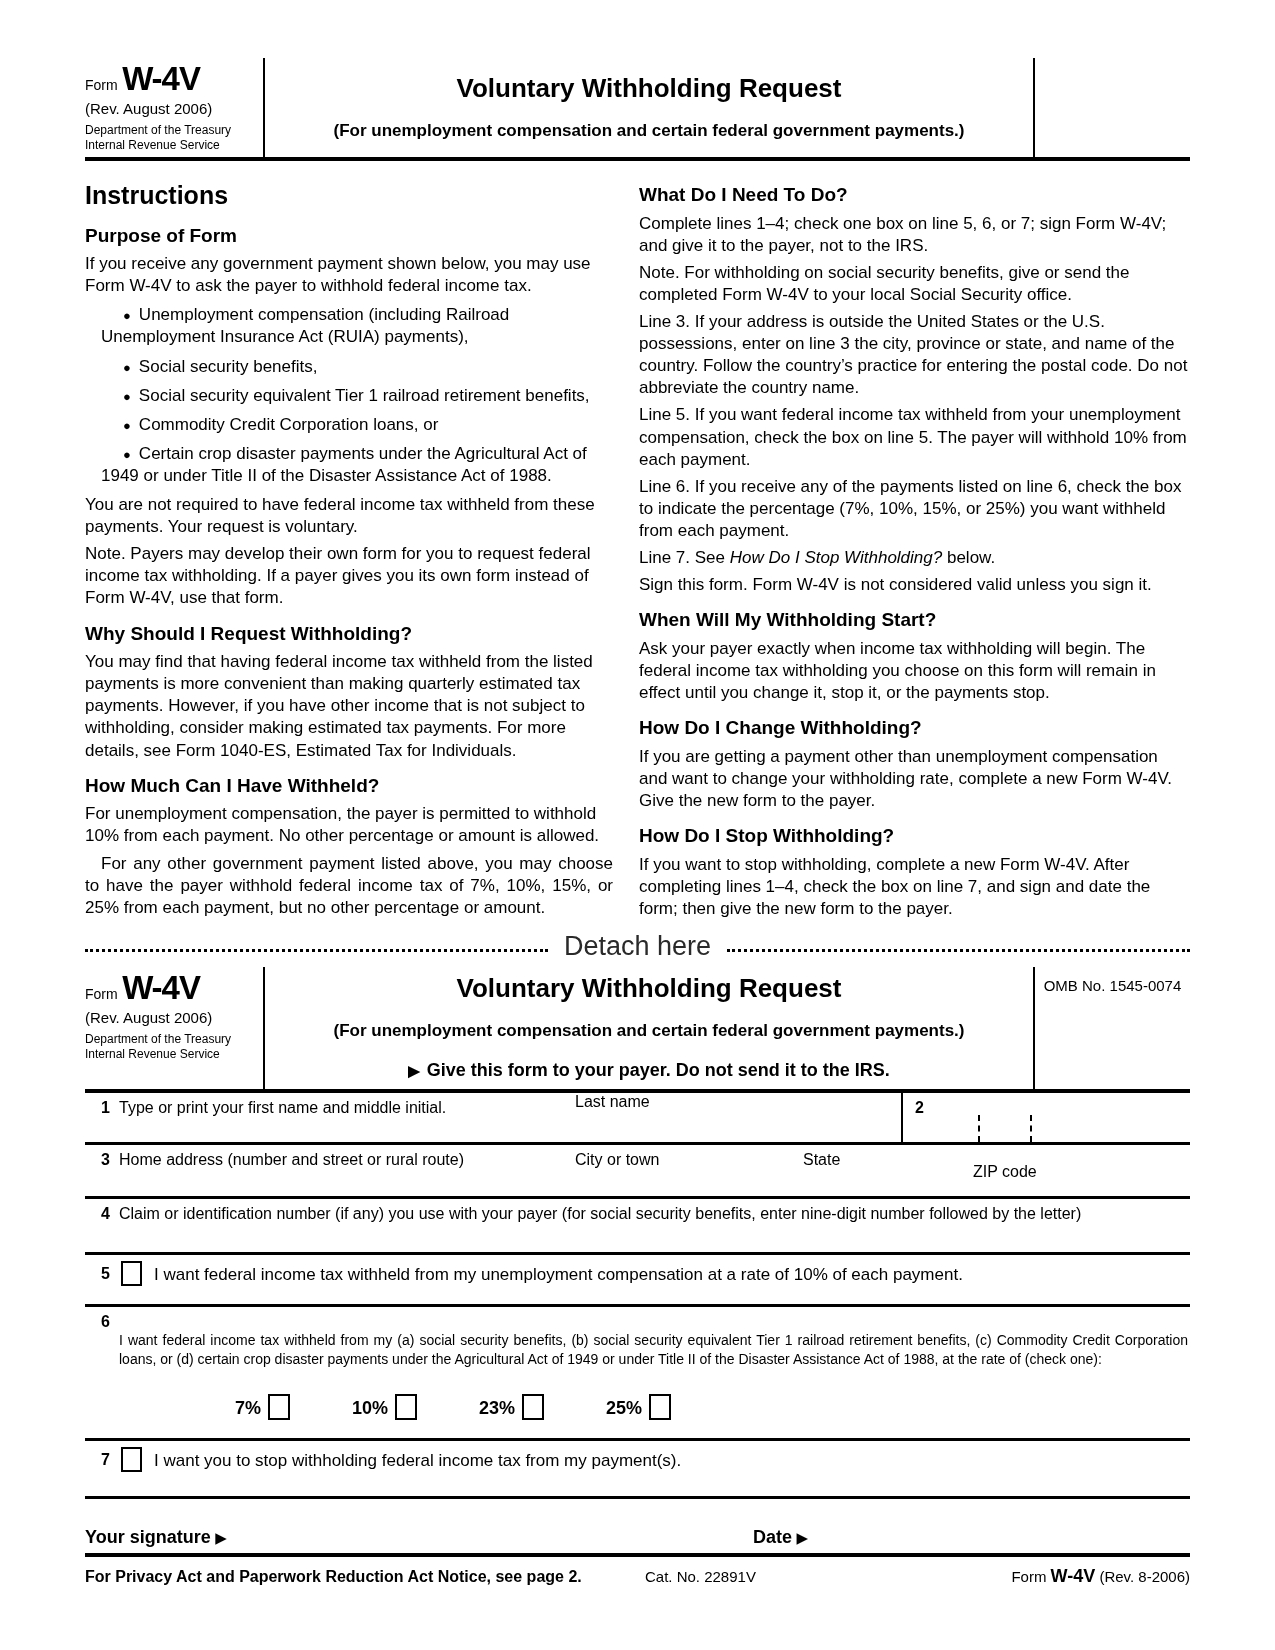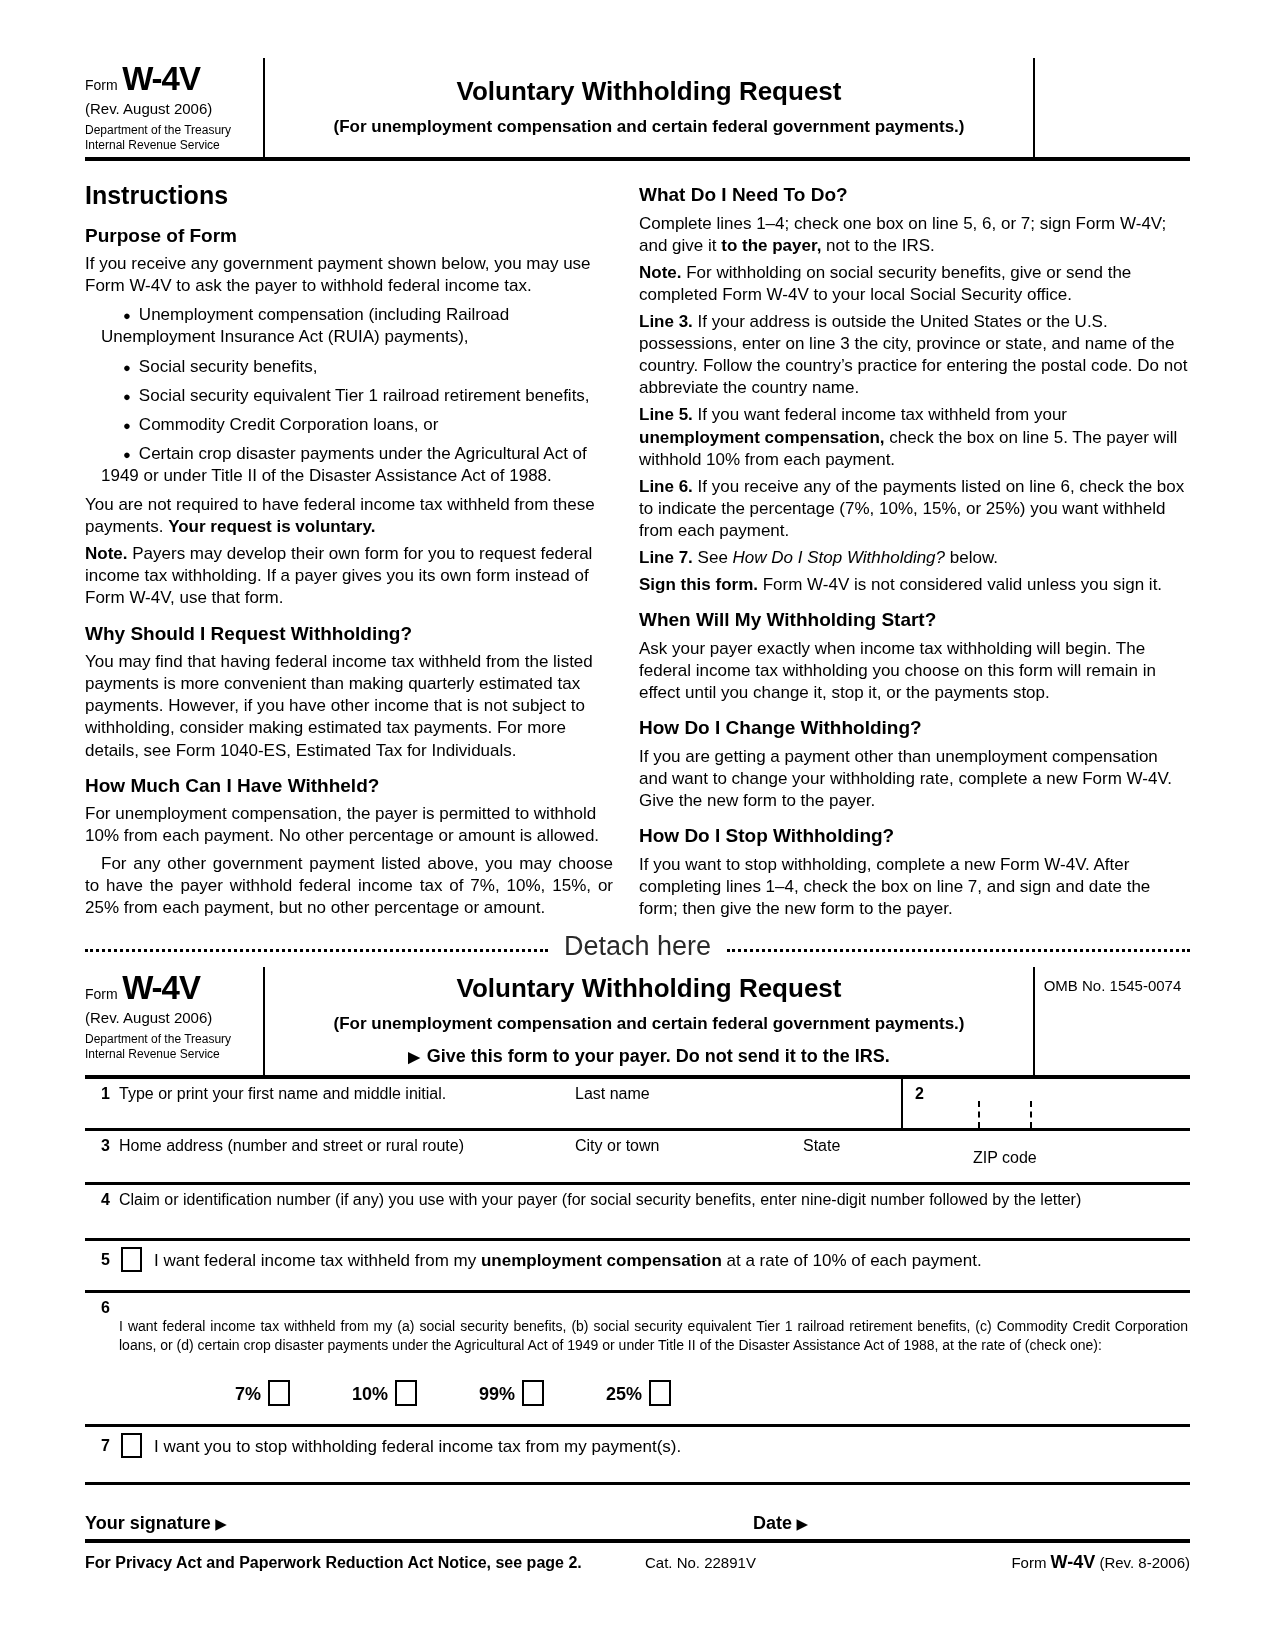--- a/index.html
+++ b/index.html
@@ -11,56 +11,56 @@
   }
 
   
   .masthead { display:flex; align-items:stretch; border-bottom:4px solid #000; }
   .mh-left { width:178px; padding:2px 8px 4px 0; flex:none; }
   .mh-form-line { white-space:nowrap; }
   .mh-form-word { font-size:14px; }
   .mh-form-number { font-size:33px; font-weight:bold; letter-spacing:-1px; }
   .mh-rev { font-size:15px; margin-top:2px; }
   .mh-dept { font-size:12px; margin-top:6px; line-height:1.25; }
-  .mh-center { flex:1; border-left:2.5px solid #000; text-align:center; padding:6px 28px 8px; display:flex; flex-direction:column; justify-content:center; }
+  .mh-center { flex:1; border-left:2.5px solid #000; text-align:center; padding:6px 28px 8px; display:flex; flex-direction:column; justify-content:center;gap:7px; }
   .mh-title { font-size:26px; font-weight:bold; }
   .mh-subtitle { font-size:17px; font-weight:bold; margin-top:10px; }
   .mh-give { font-size:18px; font-weight:bold; margin-top:12px; }
   .mh-right { width:157px; flex:none; border-left:2.5px solid #000; padding:10px 4px; font-size:15px; text-align:center; }
   .mh-right.empty { border-left:2.5px solid #000; }
   .arrow { font-size:15px; letter-spacing:2px; }
 
   
   .cols { display:flex; gap:26px; margin-top:10px; min-height:752px; }
   .col-left { width:528px; flex:none; }
   .col-right { flex:1; }
   .col { font-size:17px; line-height:1.3; }
   .ins-title { font-size:25px; font-weight:bold; margin:8px 0 4px; }
   .ins-h { font-size:19px; font-weight:bold; margin:12px 0 3px; }
   .col p { margin:5px 0; }
-  .b { font-weight:bold; }
+  .b { font-weight:normal; }
   .i { font-style:italic; }
   .indent { text-indent:16px; }
   .just { text-align:justify; }
   ul.bullets { list-style:none; margin:4px 0; padding:0; }
   ul.bullets li { text-indent:22px; margin:7px 16px; }
   .bullet-glyph { font-size:13px; margin-right:8px; }
 
   
   .detach { display:flex; align-items:center; margin:0 0 0; height:42px; }
   .detach .dots { flex:1; border-bottom:3px dotted #000; transform:translateY(4px); }
   .detach-label { font-size:27px; color:#2a2a2a; padding:0 16px; white-space:nowrap; }
 
   
   .frow { border-bottom:3px solid #000; display:flex; position:relative; }
   .fnum { font-weight:bold; font-size:16px; width:34px; flex:none; padding:6px 0 0 16px; }
   .flabel { font-size:16px; padding-top:6px; }
   .cellA { width:490px; flex:none; display:flex; }
   .row1 { height:52px; }
-  .row1 .cellB { width:326px; flex:none; padding-top:6px; }
+  .row1 .cellB { width:326px; flex:none; padding-top:0; }
   .ssn-cell { flex:1; border-left:2.5px solid #000; position:relative; display:flex; }
   .ssn-cell .fnum { padding-left:12px; width:30px; }
   .ssn-dash { position:absolute; bottom:0; height:27px; border-left:2.5px dashed #000; width:0; }
   .ssn-dash.d1 { left:75px; }
   .ssn-dash.d2 { left:127px; }
   .row3 { height:54px; }
   .row3 .cellCity { width:228px; flex:none; padding-top:6px; }
   .row3 .cellState { width:170px; flex:none; padding-top:6px; }
   .row3 .cellZip { flex:1; padding-top:18px; }
   .row4 { height:56px; }
@@ -224,21 +224,21 @@
   </div>
 
   <div class="frow row6">
     <div class="row6-top">
       <div class="fnum">6</div>
       <div class="text6 just">I want federal income tax withheld from my (a) social security benefits, (b) social security equivalent Tier 1 railroad retirement benefits, (c) Commodity Credit Corporation loans, or (d) certain crop disaster payments under the Agricultural Act of 1949 or under Title II of the Disaster Assistance Act of 1988, at the rate of (check one):</div>
     </div>
     <div class="pct-row">
       <span class="pct-opt"><span class="pct-label">7%</span><span class="pct-box"></span></span>
       <span class="pct-opt"><span class="pct-label">10%</span><span class="pct-box"></span></span>
-      <span class="pct-opt"><span class="pct-label">99%</span><span class="pct-box"></span></span>
+      <span class="pct-opt"><span class="pct-label">23%</span><span class="pct-box"></span></span>
       <span class="pct-opt"><span class="pct-label">25%</span><span class="pct-box"></span></span>
     </div>
   </div>
 
   <div class="frow row7">
     <div class="fnum">7</div>
     <div class="checkline">
       <span class="checkbox"></span><span>I want you to stop withholding federal income tax from my payment(s).</span>
     </div>
   </div>

